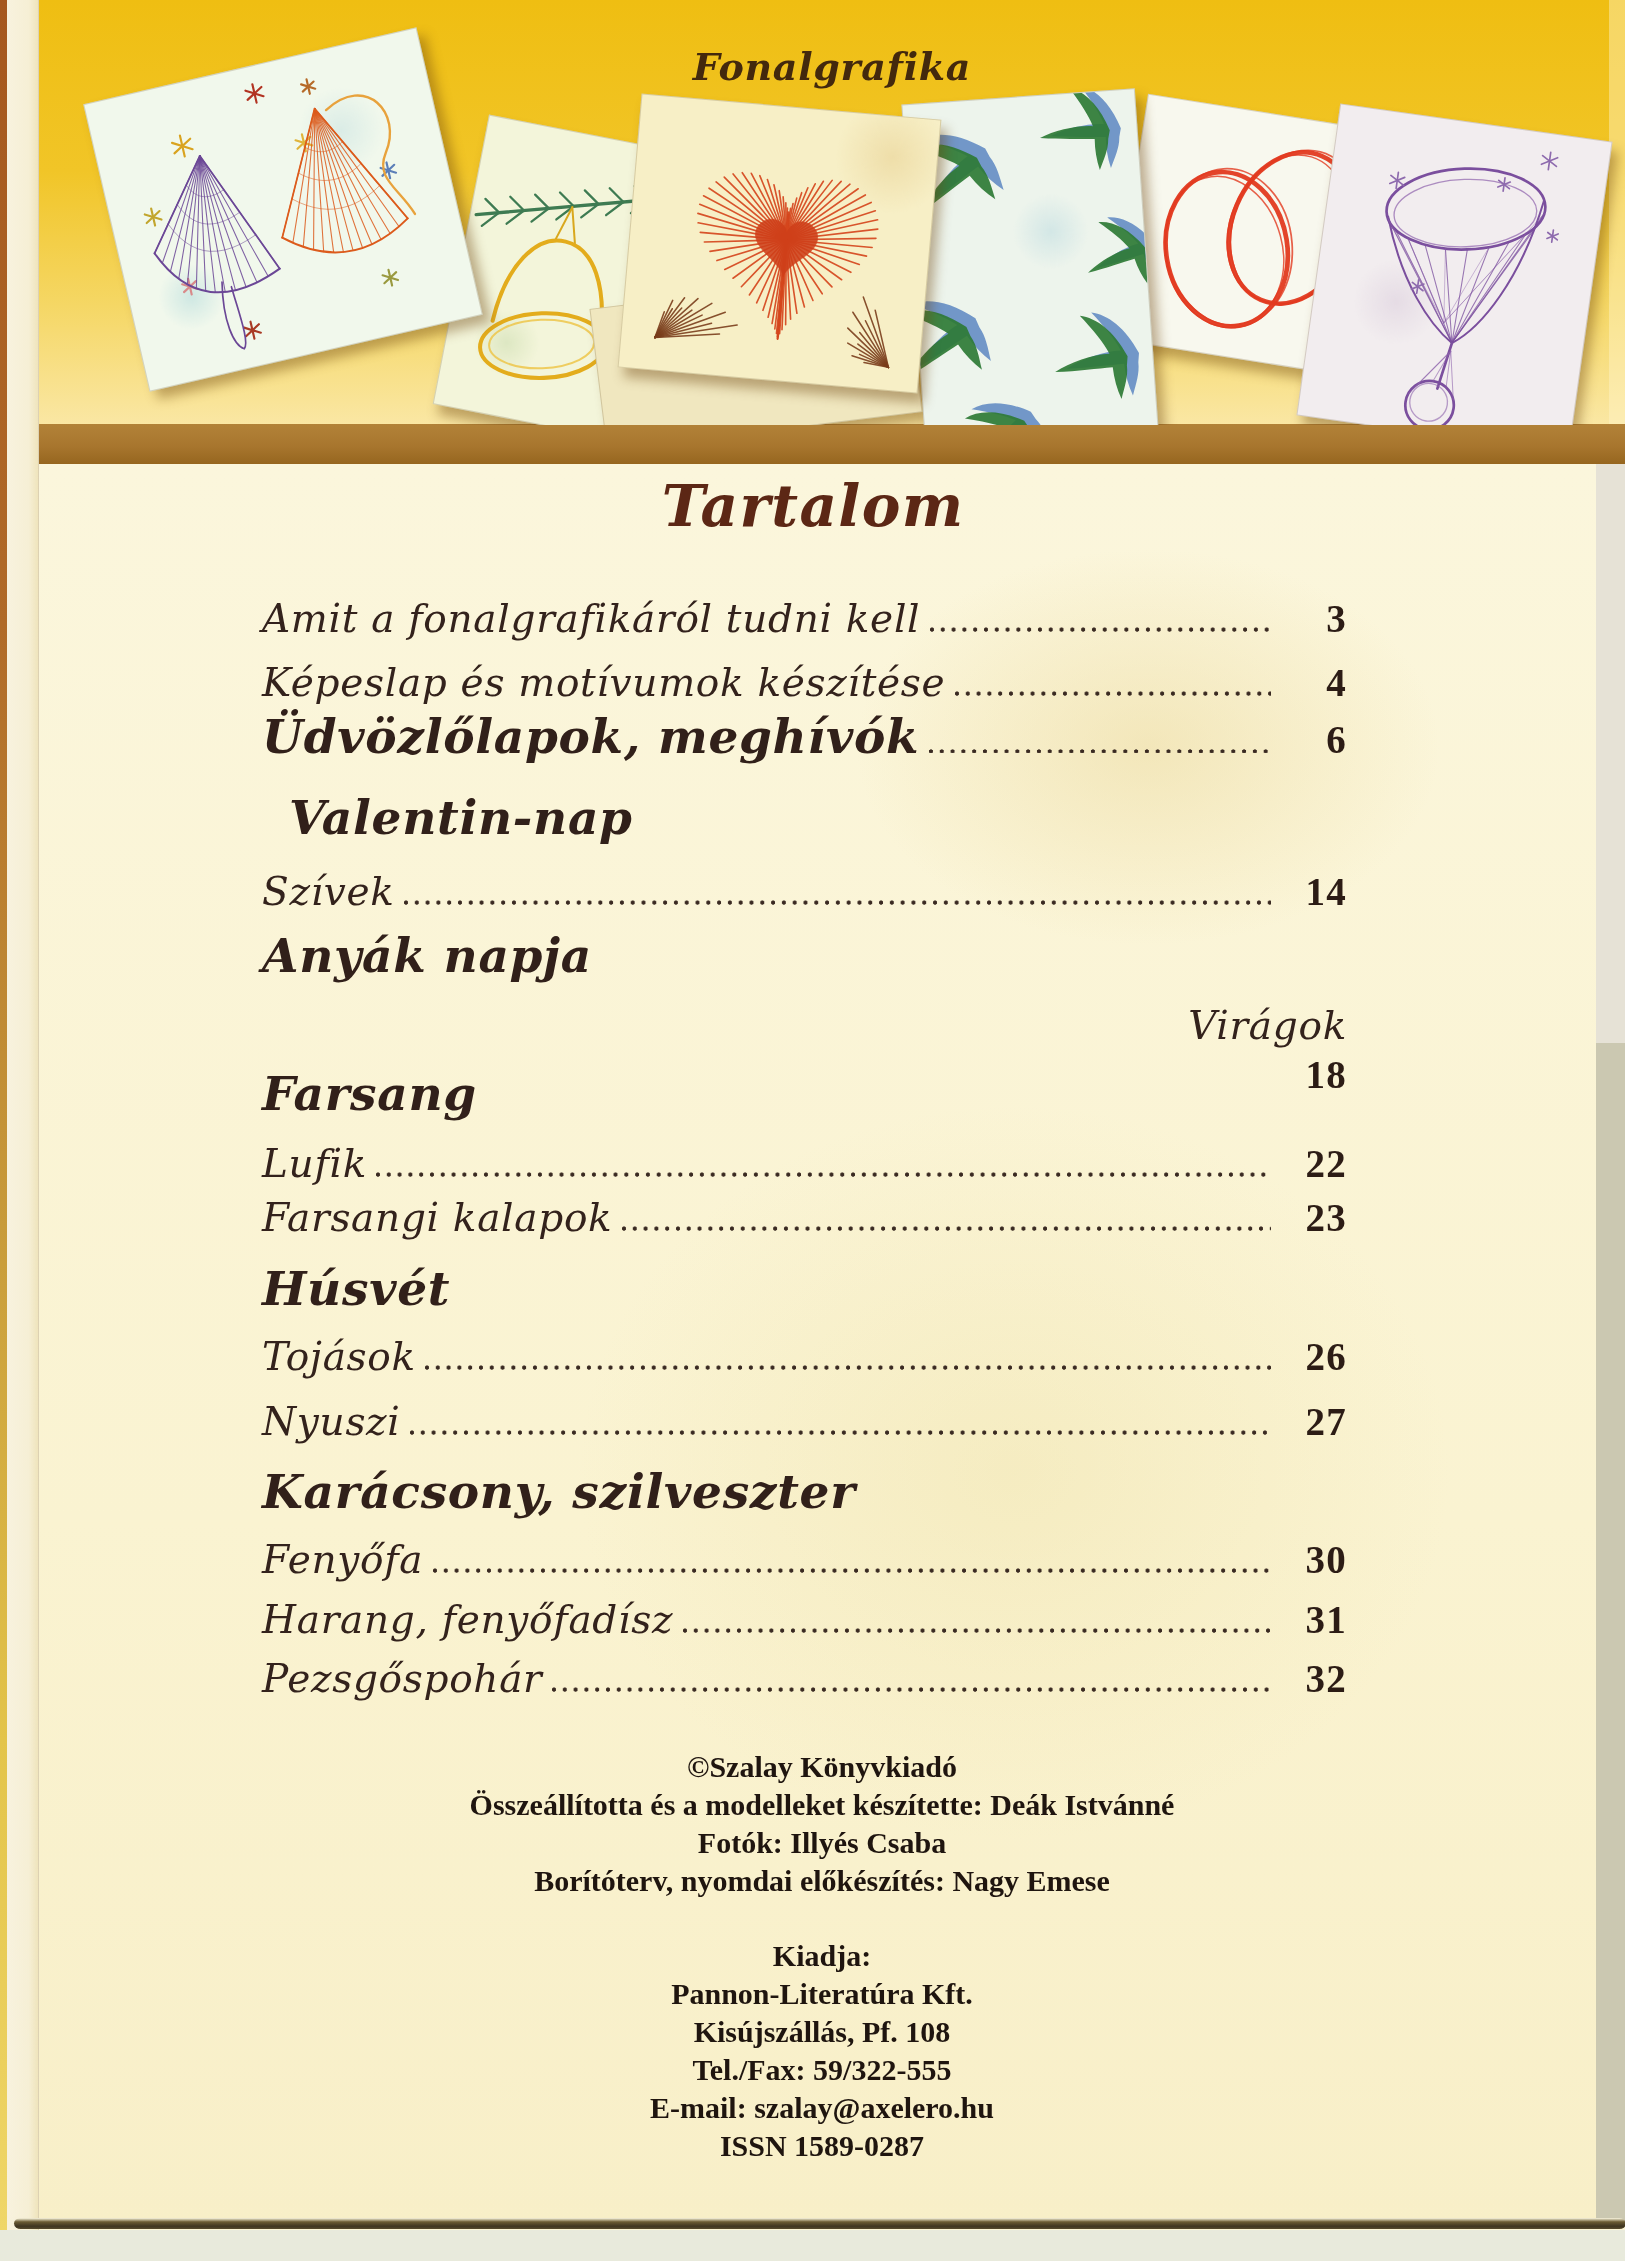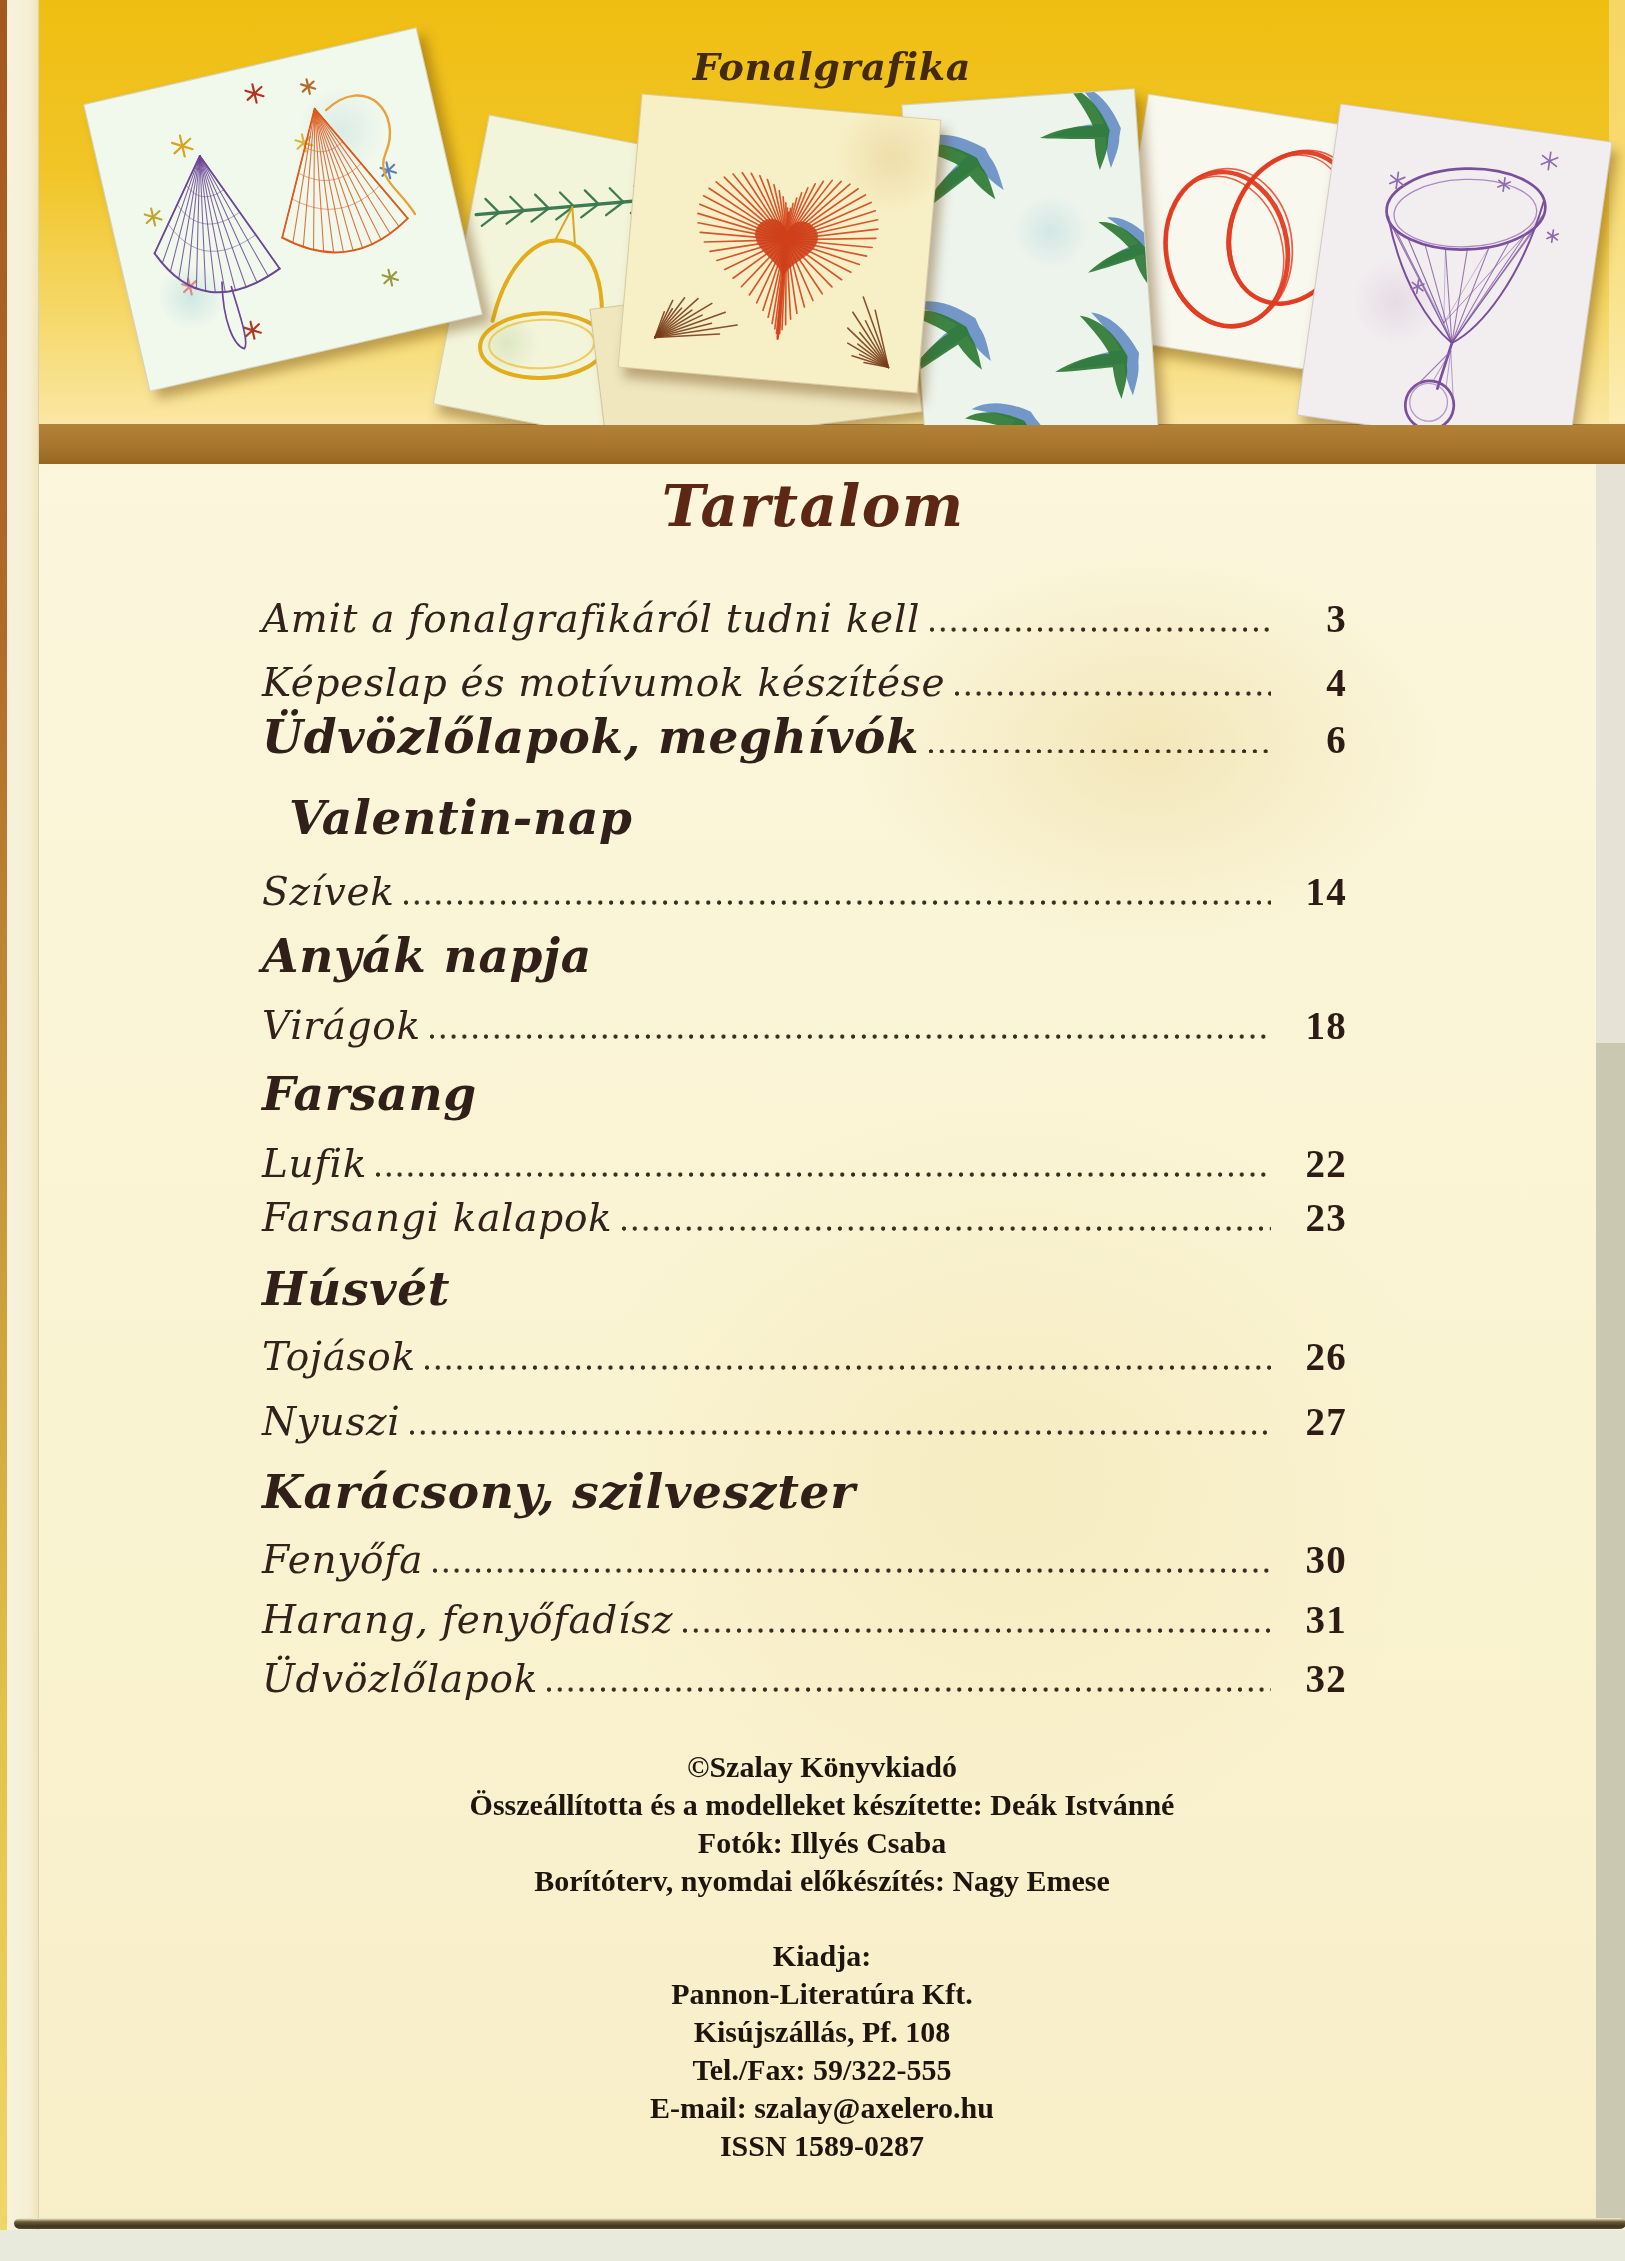--- a/index.html
+++ b/index.html
@@ -431,21 +431,21 @@
         <span class="toc-label">Valentin-nap</span>
       </div>
       <div class="toc-row entry" style="top: 872px;">
         <span class="toc-label">Szívek</span>
         <div class="toc-leader"></div>
         <span class="toc-page">14</span>
       </div>
       <div class="toc-row section" style="top: 931px;">
         <span class="toc-label">Anyák napja</span>
       </div>
-      <div class="toc-row entry" style="top: 1006px;">
+      <div class="toc-row entry" style="top: 1006px; flex-direction: column;">
         <span class="toc-label">Virágok</span>
         <div class="toc-leader"></div>
         <span class="toc-page">18</span>
       </div>
       <div class="toc-row section" style="top: 1069px;">
         <span class="toc-label">Farsang</span>
       </div>
       <div class="toc-row entry" style="top: 1144px;">
         <span class="toc-label">Lufik</span>
         <div class="toc-leader"></div>
@@ -476,21 +476,21 @@
         <span class="toc-label">Fenyőfa</span>
         <div class="toc-leader"></div>
         <span class="toc-page">30</span>
       </div>
       <div class="toc-row entry" style="top: 1600px;">
         <span class="toc-label">Harang, fenyőfadísz</span>
         <div class="toc-leader"></div>
         <span class="toc-page">31</span>
       </div>
       <div class="toc-row entry" style="top: 1659px;">
-        <span class="toc-label">Üdvözlőlapok</span>
+        <span class="toc-label">Pezsgőspohár</span>
         <div class="toc-leader"></div>
         <span class="toc-page">32</span>
       </div>
     </div>
 
   <div class="colo colo-credits" id="credits">
       <div class="colo-line">©Szalay Könyvkiadó</div>
       <div class="colo-line">Összeállította és a modelleket készítette: Deák Istvánné</div>
       <div class="colo-line">Fotók: Illyés Csaba</div>
       <div class="colo-line">Borítóterv, nyomdai előkészítés: Nagy Emese</div>

